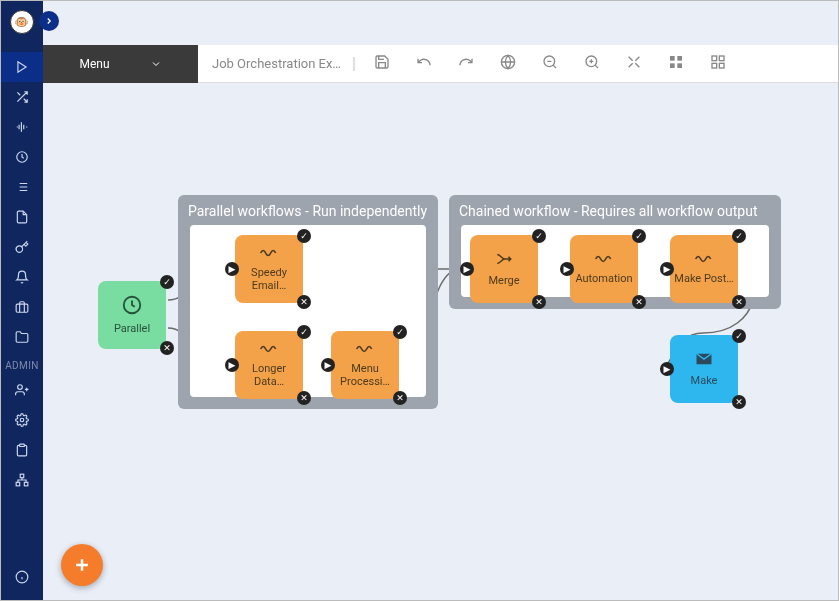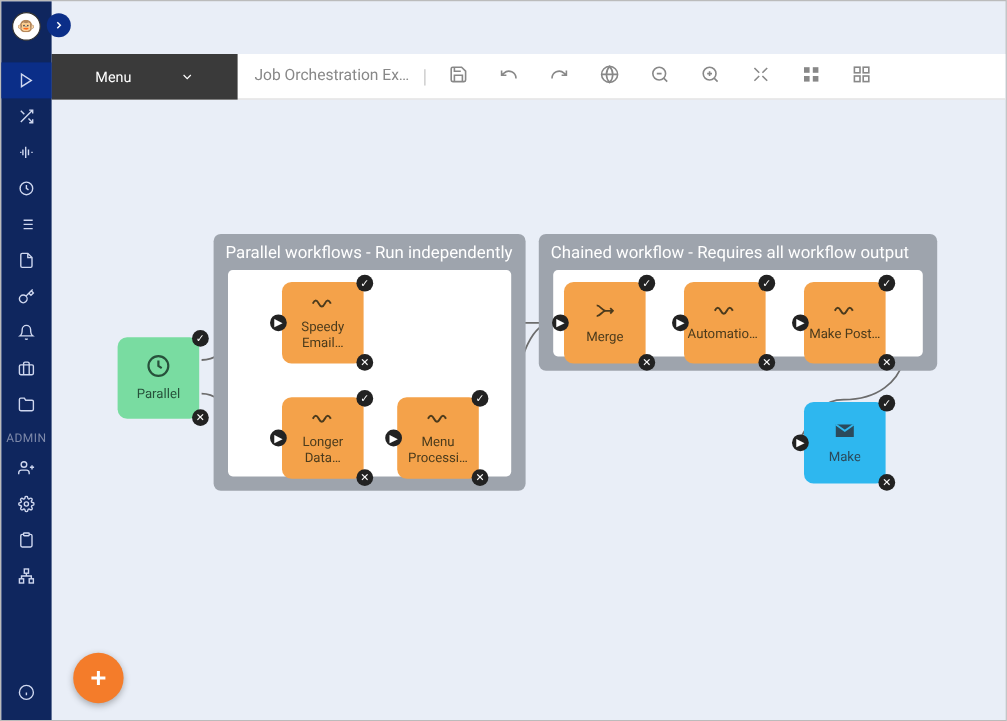--- a/index.html
+++ b/index.html
@@ -297,21 +297,21 @@
       <span class="node-lbl">Merge</span>
       <span class="pin-in">▶</span>
       <span class="pin-tr">✓</span>
       <span class="pin-br">✕</span>
     </div>
 
     <div class="node node-orange n-valid">
       <span class="node-ico"><svg width="20" height="14" viewBox="0 0 24 14" fill="none" stroke="#4b3a1c" stroke-width="2">
             <path d="M2 7c2-4 4-4 6 0s4 4 6 0 4-4 6 0"></path>
           </svg></span>
-      <span class="node-lbl">Automations</span>
+      <span class="node-lbl">Automation</span>
       <span class="pin-in">▶</span>
       <span class="pin-tr">✓</span>
       <span class="pin-br">✕</span>
     </div>
 
     <div class="node node-orange n-makedata">
       <span class="node-ico"><svg width="20" height="14" viewBox="0 0 24 14" fill="none" stroke="#4b3a1c" stroke-width="2">
             <path d="M2 7c2-4 4-4 6 0s4 4 6 0 4-4 6 0"></path>
           </svg></span>
       <span class="node-lbl">Make Post…</span>

